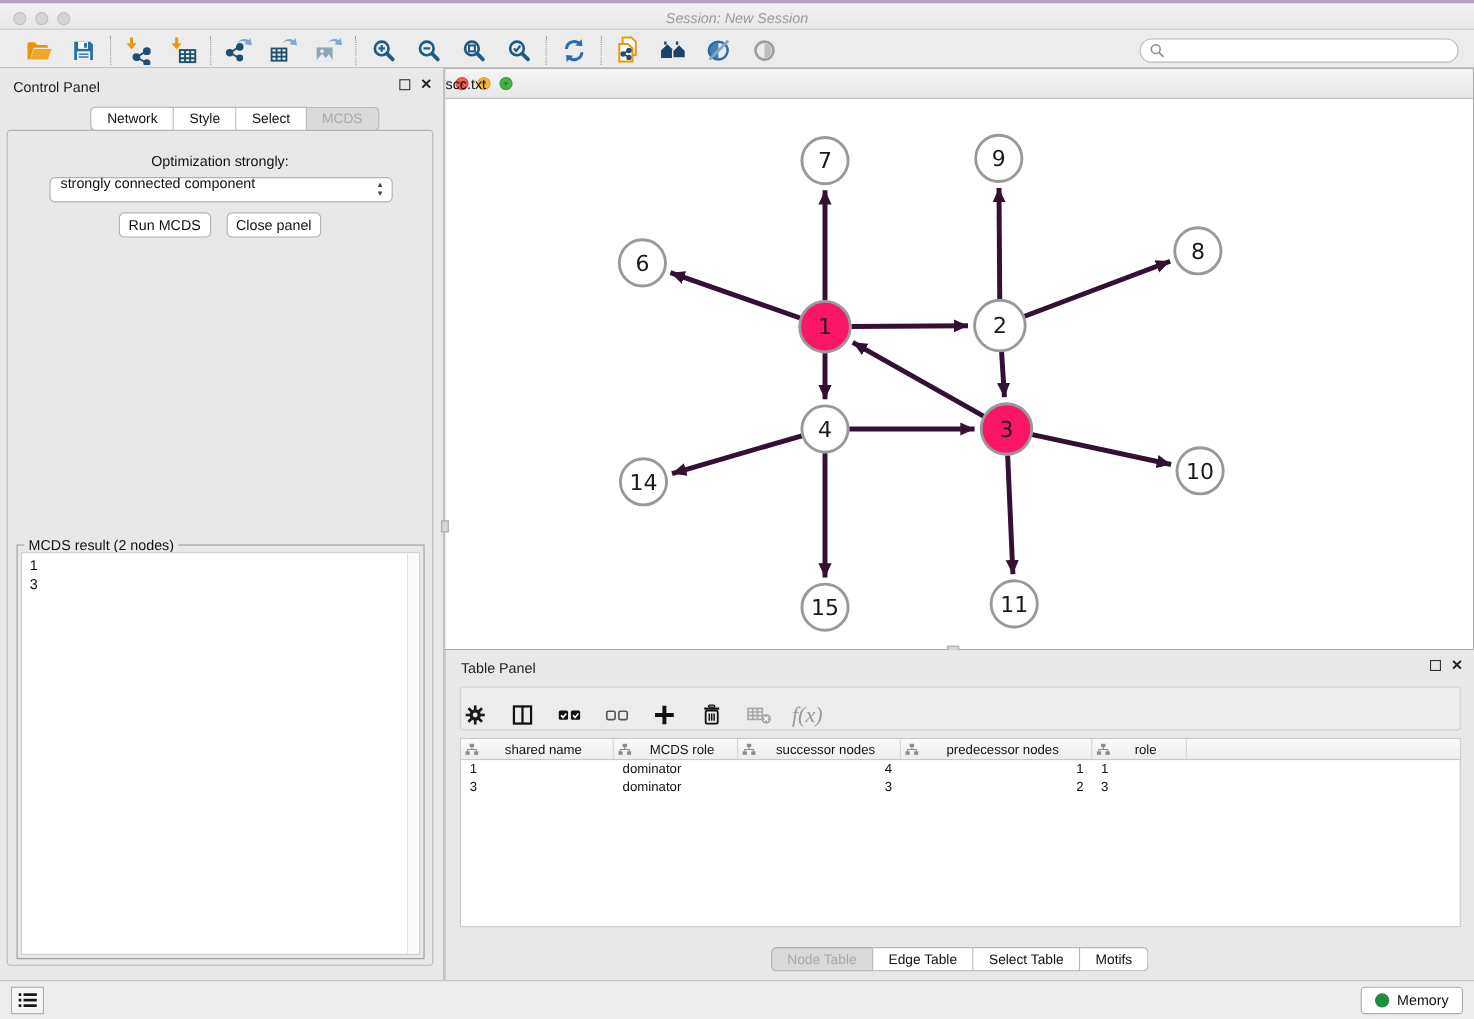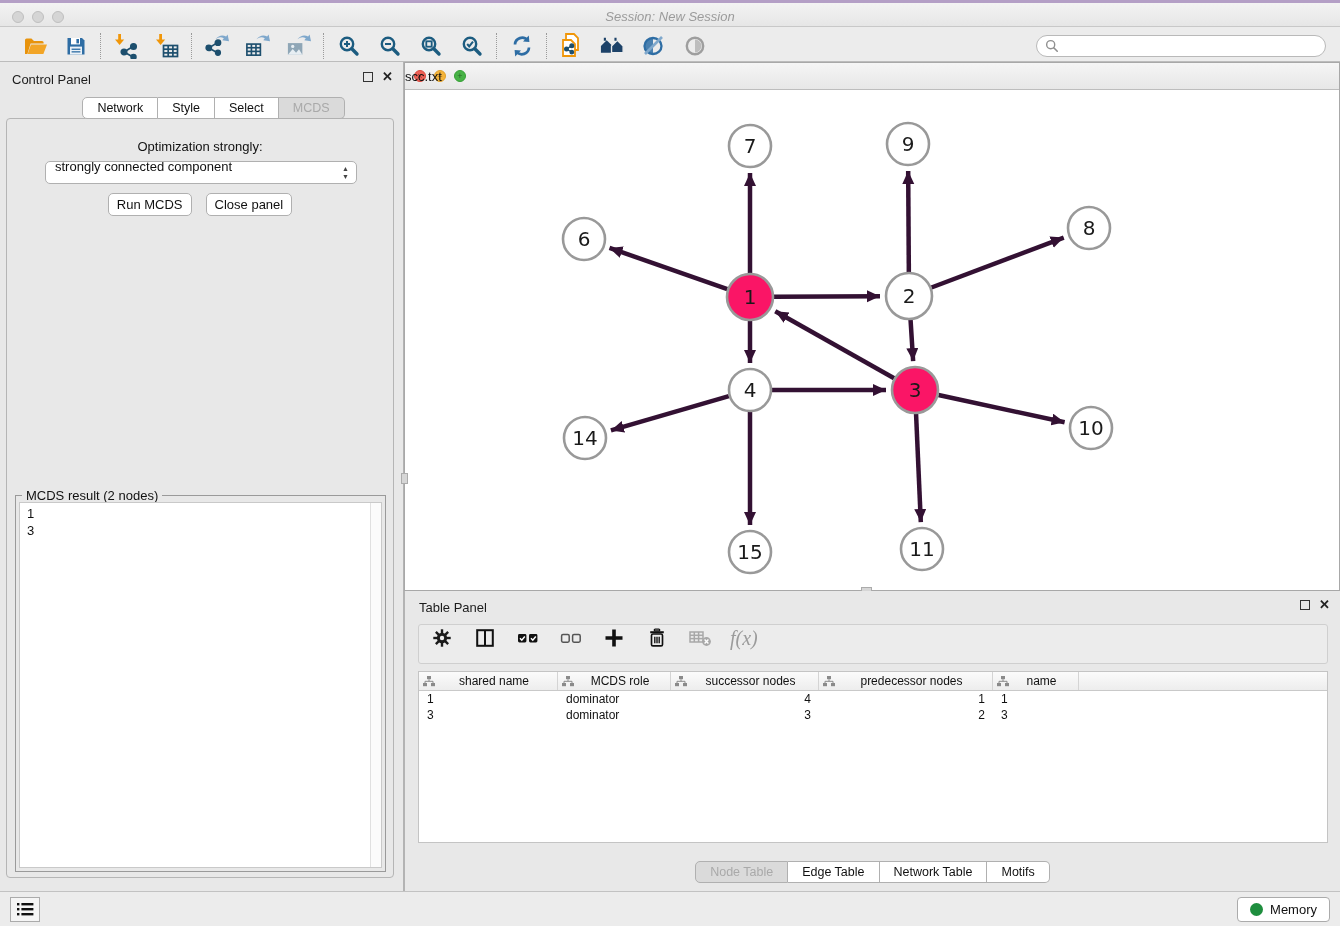--- a/index.html
+++ b/index.html
@@ -72,21 +72,21 @@
   .net-canvas { position:relative; width:100%; height:500px; background:#fff; overflow:hidden; }
   .net-canvas svg text { font-family:"DejaVu Sans",sans-serif; }
   .split-handle { position:absolute; background:#d6d6d6; border:1px solid #ababab; }
 
   
   .table-panel { position:absolute; left:404px; top:591px; width:936px; height:300px; background:#e8e8e8;
     border-left:1px solid #b3b3b3; }
   .tp-head { position:relative; height:30px; }
   .tp-head .ptitle { position:absolute; left:14px; top:9px; font-size:13px; color:#1c1c1c; }
   .tp-toolbar { position:absolute; left:13px; top:33px; right:12px; height:40px; background:#ececec;
-    border:1px solid #cfcfcf; border-radius:3px; display:flex; align-items:flex-start; gap:17px; padding:0 10px; }
+    border:1px solid #cfcfcf; border-radius:3px; display:flex; align-items:flex-end; gap:17px; padding:0 0; }
   .tp-tool { width:26px; height:26px; display:flex; align-items:center; justify-content:center; cursor:pointer; }
   .fx-label { font-family:"Liberation Serif",serif; font-style:italic; font-size:20px; color:#9b9b9b; }
 
   .dtable { position:absolute; left:13px; top:80px; right:12px; height:172px; background:#fff; border:1px solid #c4c4c4; }
   .dt-header { display:flex; height:19px; background:linear-gradient(#fbfbfb,#ededed); border-bottom:1px solid #c9c9c9; }
   .dt-hcell { display:flex; align-items:center; border-right:1px solid #d4d4d4; font-size:12px; color:#111; padding:0 4px; }
   .dt-hcell .hlabel { flex:1; text-align:center; }
   .dt-row { display:flex; height:16px; font-size:12px; color:#111; }
   .dt-cell { padding:0 8px; overflow:hidden; white-space:nowrap; line-height:16px; }
 
@@ -523,21 +523,21 @@
           </div>
           <div class="dt-hcell" style="width: 86px;">
             <svg width="12" height="11" viewBox="0 0 12 11">
               <g fill="#8a8a8a">
                 <rect x="4" y="0" width="4" height="3.2"></rect>
                 <rect x="0" y="7" width="4" height="3.2"></rect>
                 <rect x="8" y="7" width="4" height="3.2"></rect>
               </g>
               <path d="M6 3.2 V5.3 M2 7 V5.3 H10 V7" stroke="#8a8a8a" fill="none" stroke-width="1"></path>
             </svg>
-            <span class="hlabel">name</span>
+            <span class="hlabel">role</span>
           </div>
         </div>
       <div id="dt-body">
           <div class="dt-row">
             <div class="dt-cell" style="width: 139px; text-align: left;">1</div>
             <div class="dt-cell" style="width: 113px; text-align: left;">dominator</div>
             <div class="dt-cell" style="width: 148px; text-align: right;">4</div>
             <div class="dt-cell" style="width: 174px; text-align: right;">1</div>
             <div class="dt-cell" style="width: 86px; text-align: left;">1</div>
           </div>
@@ -546,21 +546,21 @@
             <div class="dt-cell" style="width: 113px; text-align: left;">dominator</div>
             <div class="dt-cell" style="width: 148px; text-align: right;">3</div>
             <div class="dt-cell" style="width: 174px; text-align: right;">2</div>
             <div class="dt-cell" style="width: 86px; text-align: left;">3</div>
           </div>
         </div>
     </div>
     <div class="tp-tabs" id="tp-tabs">
         <button class="tabbtn active">Node Table</button>
         <button class="tabbtn">Edge Table</button>
-        <button class="tabbtn">Network Table</button>
+        <button class="tabbtn">Select Table</button>
         <button class="tabbtn">Motifs</button>
       </div>
   </div>
 
   <div class="statusbar">
     <span class="list-btn">
       <svg width="18" height="15" viewBox="0 0 18 15">
           <g fill="#111">
             <rect x="1" y="1" width="2.4" height="2.4"></rect>
             <rect x="5.4" y="1" width="12" height="2.4"></rect>

